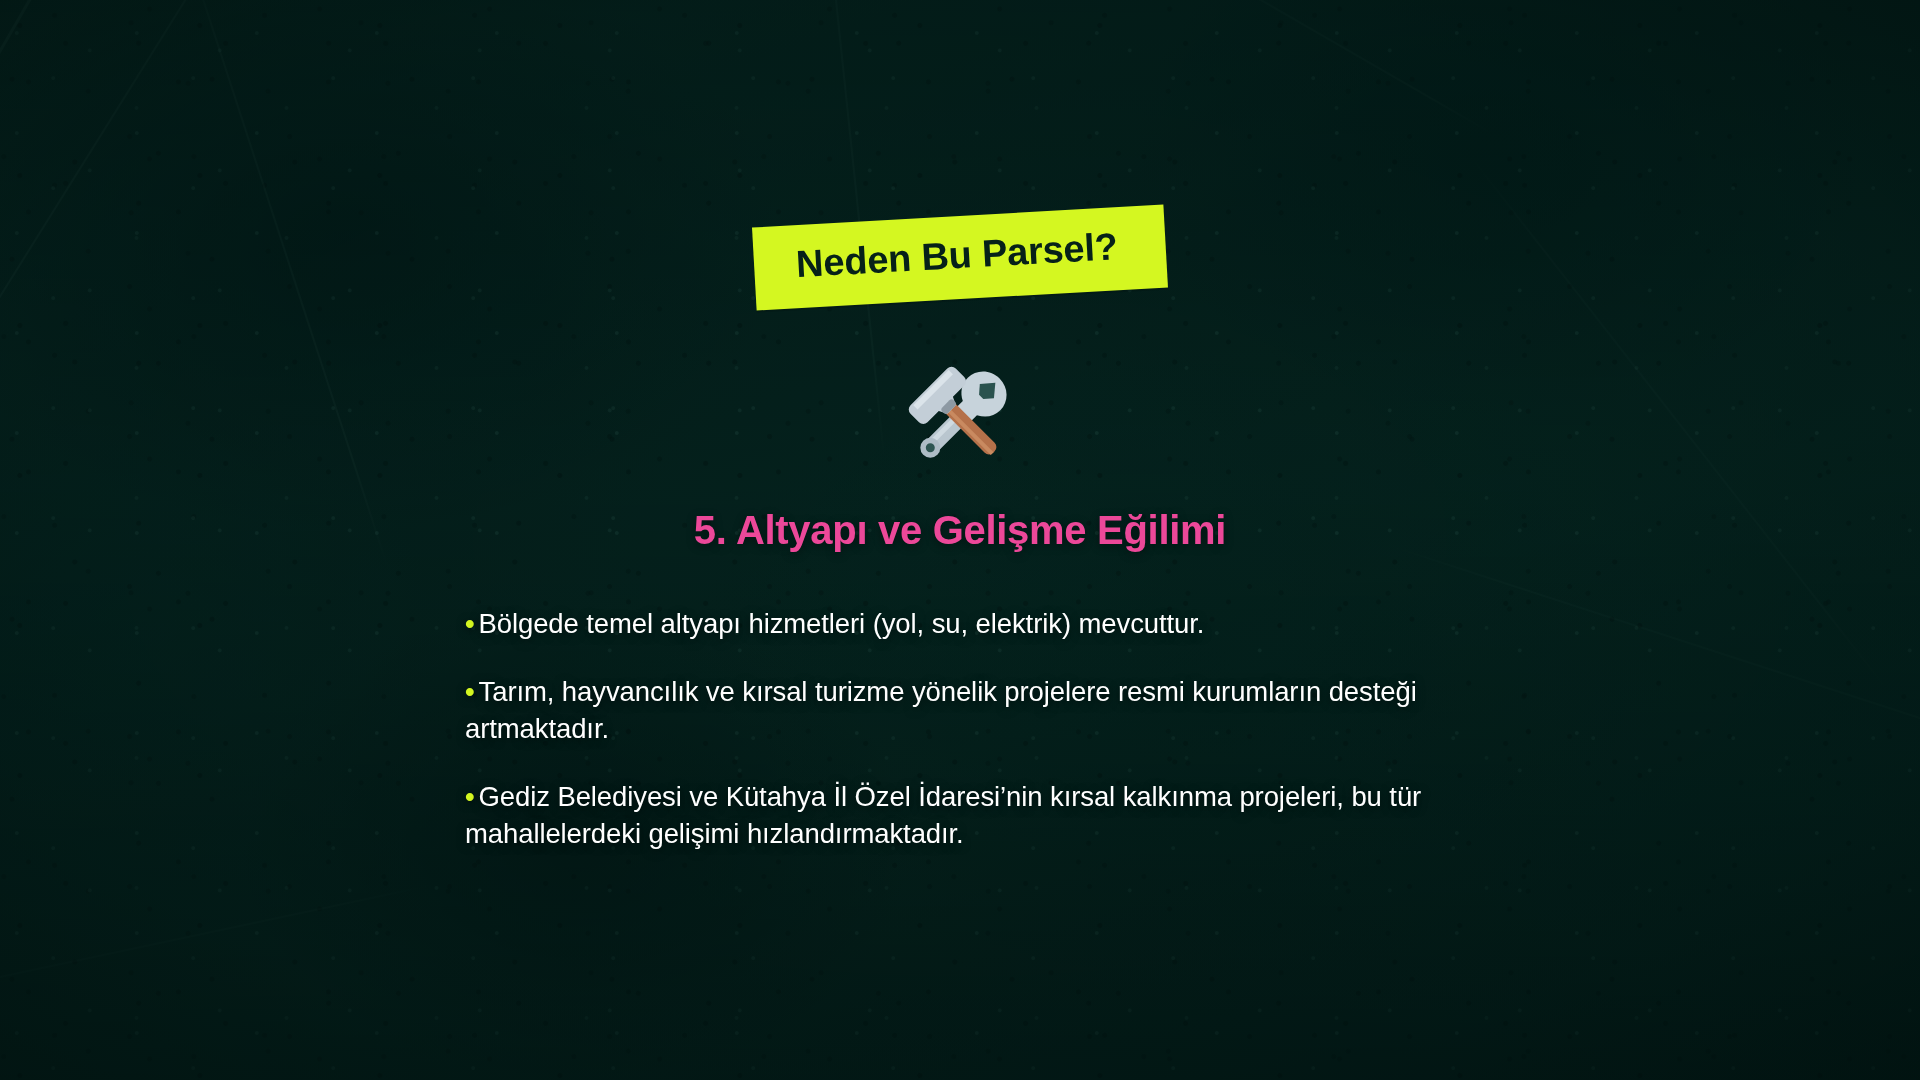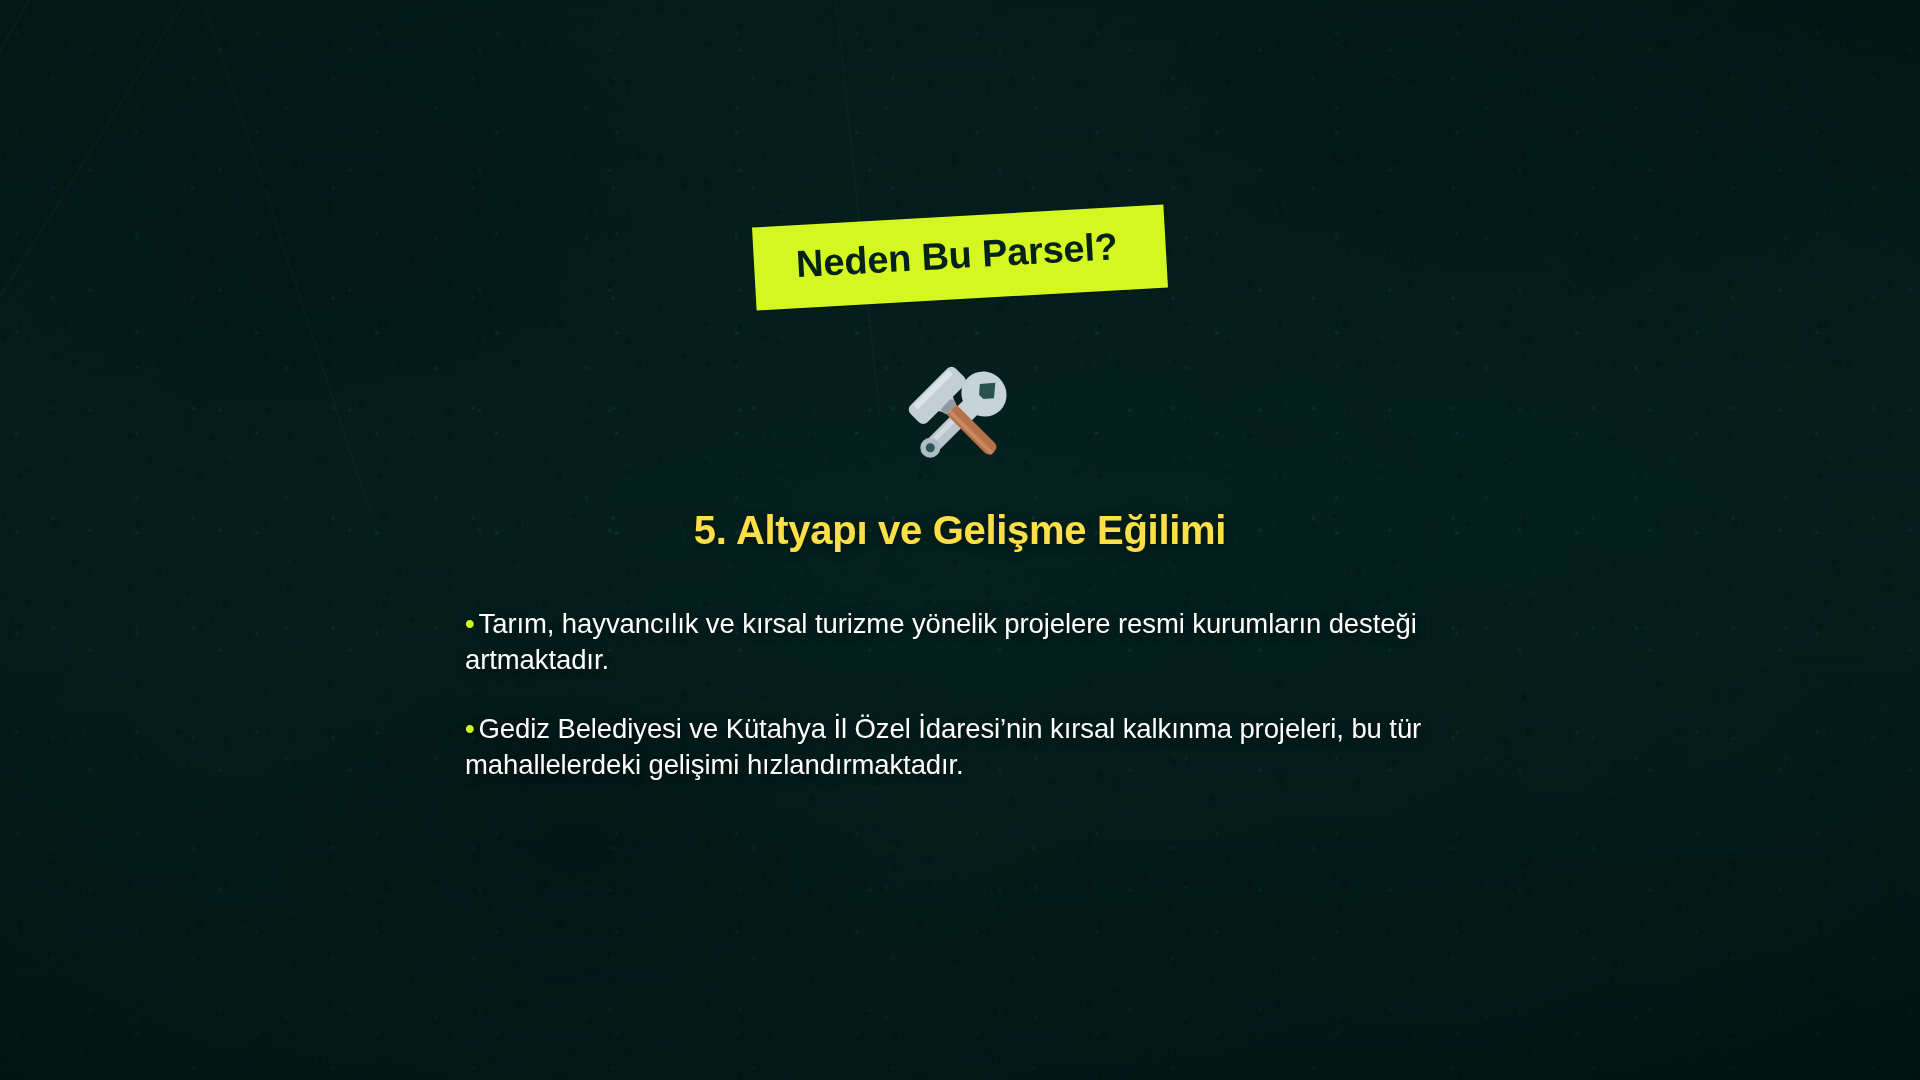--- a/index.html
+++ b/index.html
@@ -144,21 +144,21 @@
     width: 140px;
     height: 140px;
   }
 
   .section-title {
     position: absolute;
     top: 508px;
     left: 0;
     right: 0;
     text-align: center;
-    color: #fde047;
+    color: #ec4899;
     font-size: 40px;
     font-weight: bold;
     letter-spacing: -0.3px;
     text-shadow: 0 2px 10px rgba(0,0,0,0.45);
   }
 
   .bullets {
     position: absolute;
     top: 578px;
     left: 50%;
@@ -225,20 +225,23 @@
           <path d="M46 28 h50 v6 h-50 z" fill="#dbe4ea"></path>
           <rect x="62" y="50" width="16" height="8" rx="3" fill="#8d99a3"></rect>
         </g>
       </svg>
     </div>
 
     <div class="section-title">5. Altyapı ve Gelişme Eğilimi</div>
 
     <div class="bullets">
       <p class="bullet">
+        <span class="dot">•</span><span>Bölgede temel altyapı hizmetleri (yol, su, elektrik) mevcuttur.</span>
+      </p>
+      <p class="bullet">
         <span class="dot">•</span><span>Tarım, hayvancılık ve kırsal turizme yönelik projelere resmi kurumların desteği artmaktadır.</span>
       </p>
       <p class="bullet">
         <span class="dot">•</span><span>Gediz Belediyesi ve Kütahya İl Özel İdaresi’nin kırsal kalkınma projeleri, bu tür mahallelerdeki gelişimi hızlandırmaktadır.</span>
       </p>
     </div>
 
   </div>
 </div>
 

